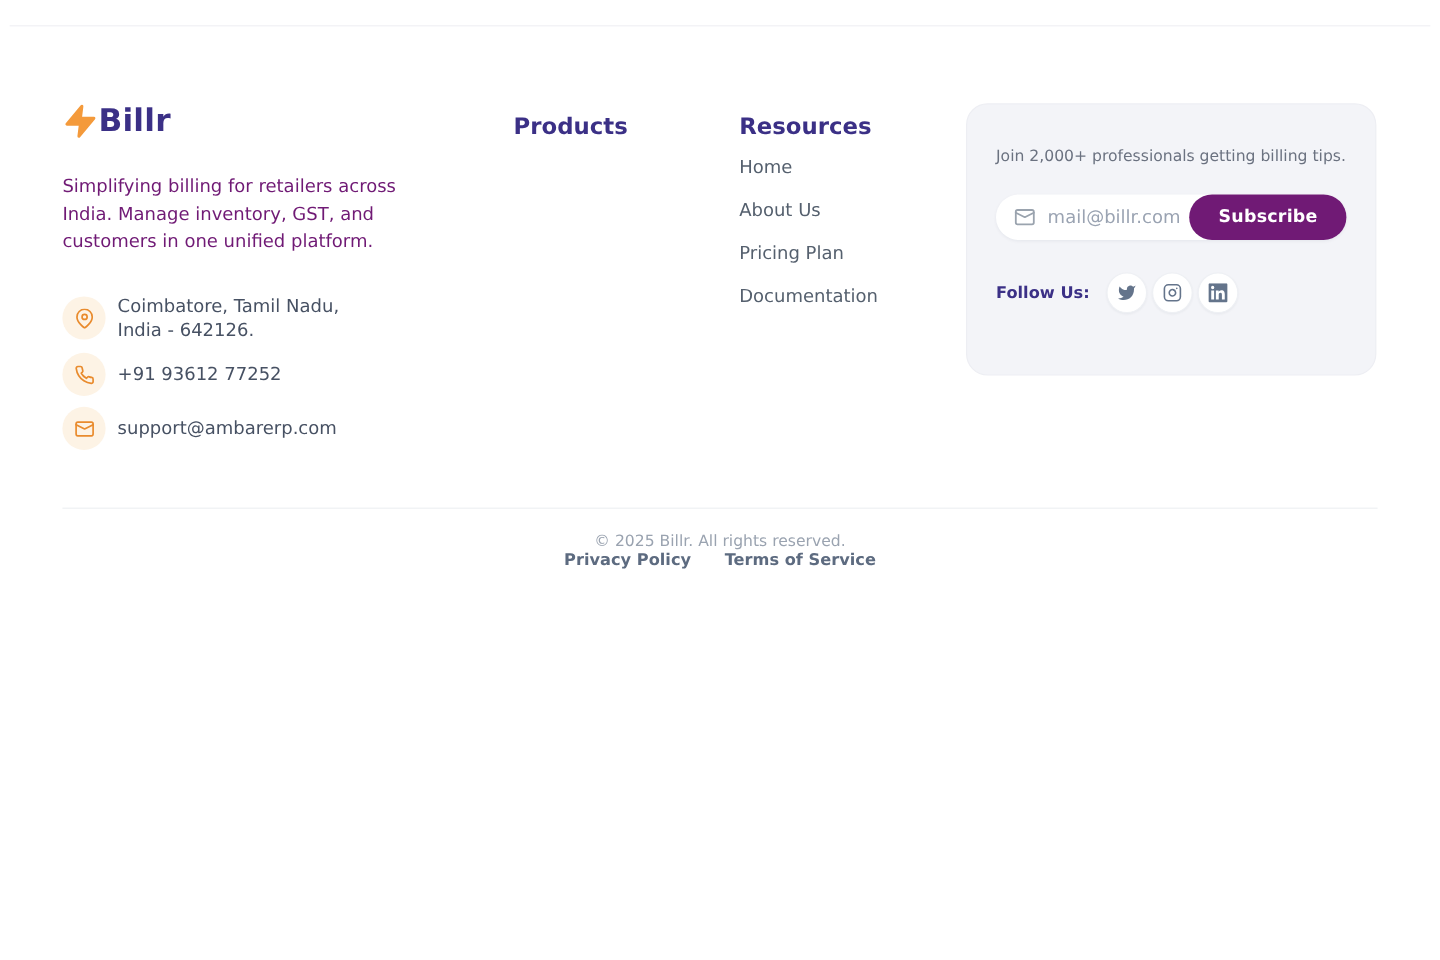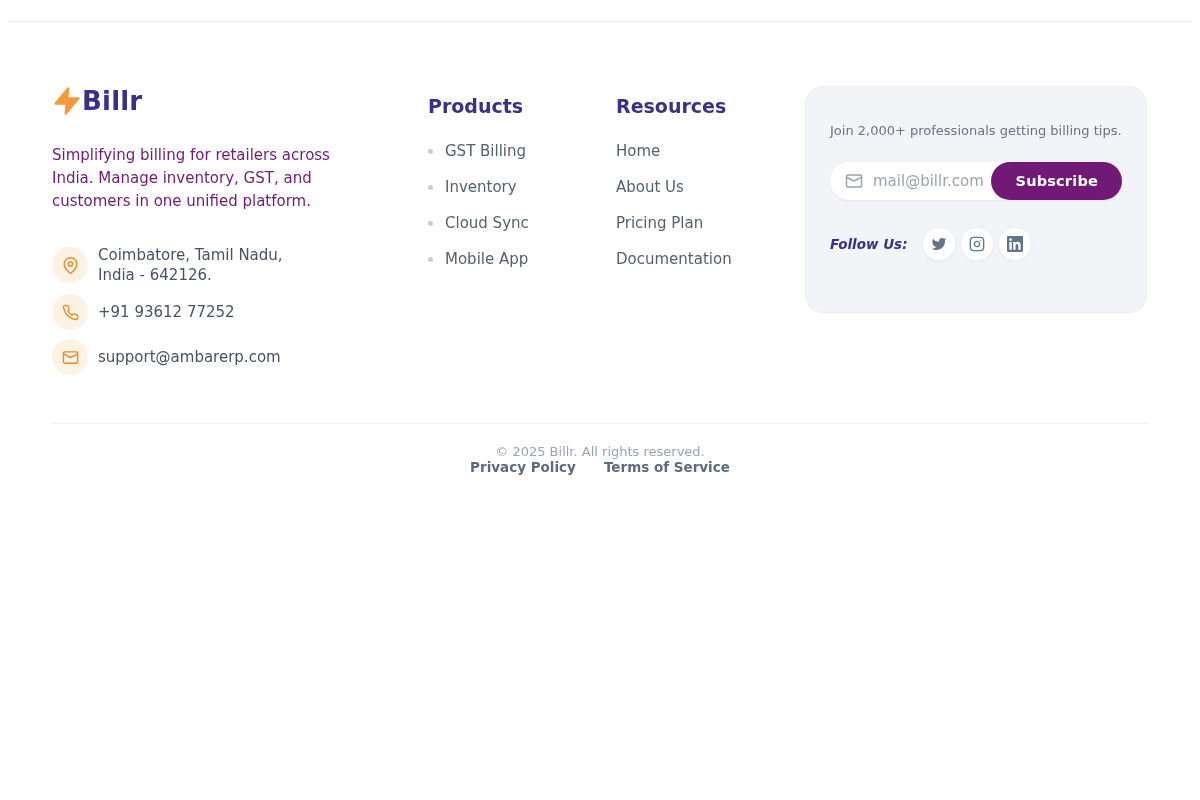--- a/index.html
+++ b/index.html
@@ -32,21 +32,21 @@
     background: #fdf3e5; color: #e98b2d;
     display: flex; align-items: center; justify-content: center; flex: 0 0 36px;
   }
   .contact-icon-wrap svg { width: 17px; height: 17px; }
   .contact-text { font-size: 15px; line-height: 20px; color: #475163; }
 
   
   .link-col { position: absolute; top: 95px; }
   .products-col { left: 428px; }
   .resources-col { left: 616px; }
-  .col-title { font-size: 19px; font-weight: 700; color: #3b3086; margin-bottom: 24px; }
+  .col-title { font-size: 19px; font-weight: 700; color: #3b3086; margin-bottom: 12px; }
   .link-list { list-style: none; }
   .link-item {
     display: flex; align-items: center; gap: 12px;
     margin-bottom: 16px; height: 20px;
     font-size: 15px; color: #55606e; cursor: pointer;
   }
   .bullet-dot { width: 5px; height: 5px; border-radius: 50%; background: #c9ced6; flex: 0 0 5px; }
 
   
   .newsletter-card {
@@ -66,21 +66,21 @@
   .email-input {
     flex: 1; min-width: 0; border: none; outline: none; background: transparent;
     font-family: inherit; font-size: 15px; color: #475163; padding: 0 8px 0 10px; text-align: center;
   }
   .email-input::placeholder { color: #9aa3b2; }
   .subscribe-btn {
     height: 38px; padding: 0 24px; border: none; border-radius: 19px;
     background: #701a75; color: #ffffff; font-family: inherit;
     font-size: 14.5px; font-weight: 700; cursor: pointer; letter-spacing: 0.2px;
   }
-  .follow-row { margin-top: 27px; display: flex; align-items: center; gap: 4px; font-style: italic; }
+  .follow-row { margin-top: 27px; display: flex; align-items: center; gap: 4px; }
   .follow-label { font-size: 13.5px; font-weight: 700; color: #3b3086; margin-right: 10px; }
   .social-circle {
     width: 34px; height: 34px; border-radius: 50%; background: #ffffff;
     border: 1px solid #eef0f4; box-shadow: 0 1px 2px rgba(20,30,60,0.05);
     display: flex; align-items: center; justify-content: center;
     color: #64748b; cursor: pointer;
   }
   .social-circle svg { width: 16px; height: 16px; }
 
   
@@ -141,38 +141,20 @@
               <path d="m22 7-10 5L2 7"></path>
             </svg>
         </span>
         <div class="contact-text">support@ambarerp.com</div>
       </div>
     </div>
   </div>
 
   <div class="link-col products-col">
     <div class="col-title">Products</div>
-    <ul class="link-list">
-      <li class="link-item">
-        <span class="bullet-dot"></span>
-        <span>GST Billing</span>
-      </li>
-      <li class="link-item">
-        <span class="bullet-dot"></span>
-        <span>Inventory</span>
-      </li>
-      <li class="link-item">
-        <span class="bullet-dot"></span>
-        <span>Cloud Sync</span>
-      </li>
-      <li class="link-item">
-        <span class="bullet-dot"></span>
-        <span>Mobile App</span>
-      </li>
-    </ul>
   </div>
 
   <div class="link-col resources-col">
     <div class="col-title">Resources</div>
     <ul class="link-list">
       <li class="link-item">
         <span>Home</span>
       </li>
       <li class="link-item">
         <span>About Us</span>

